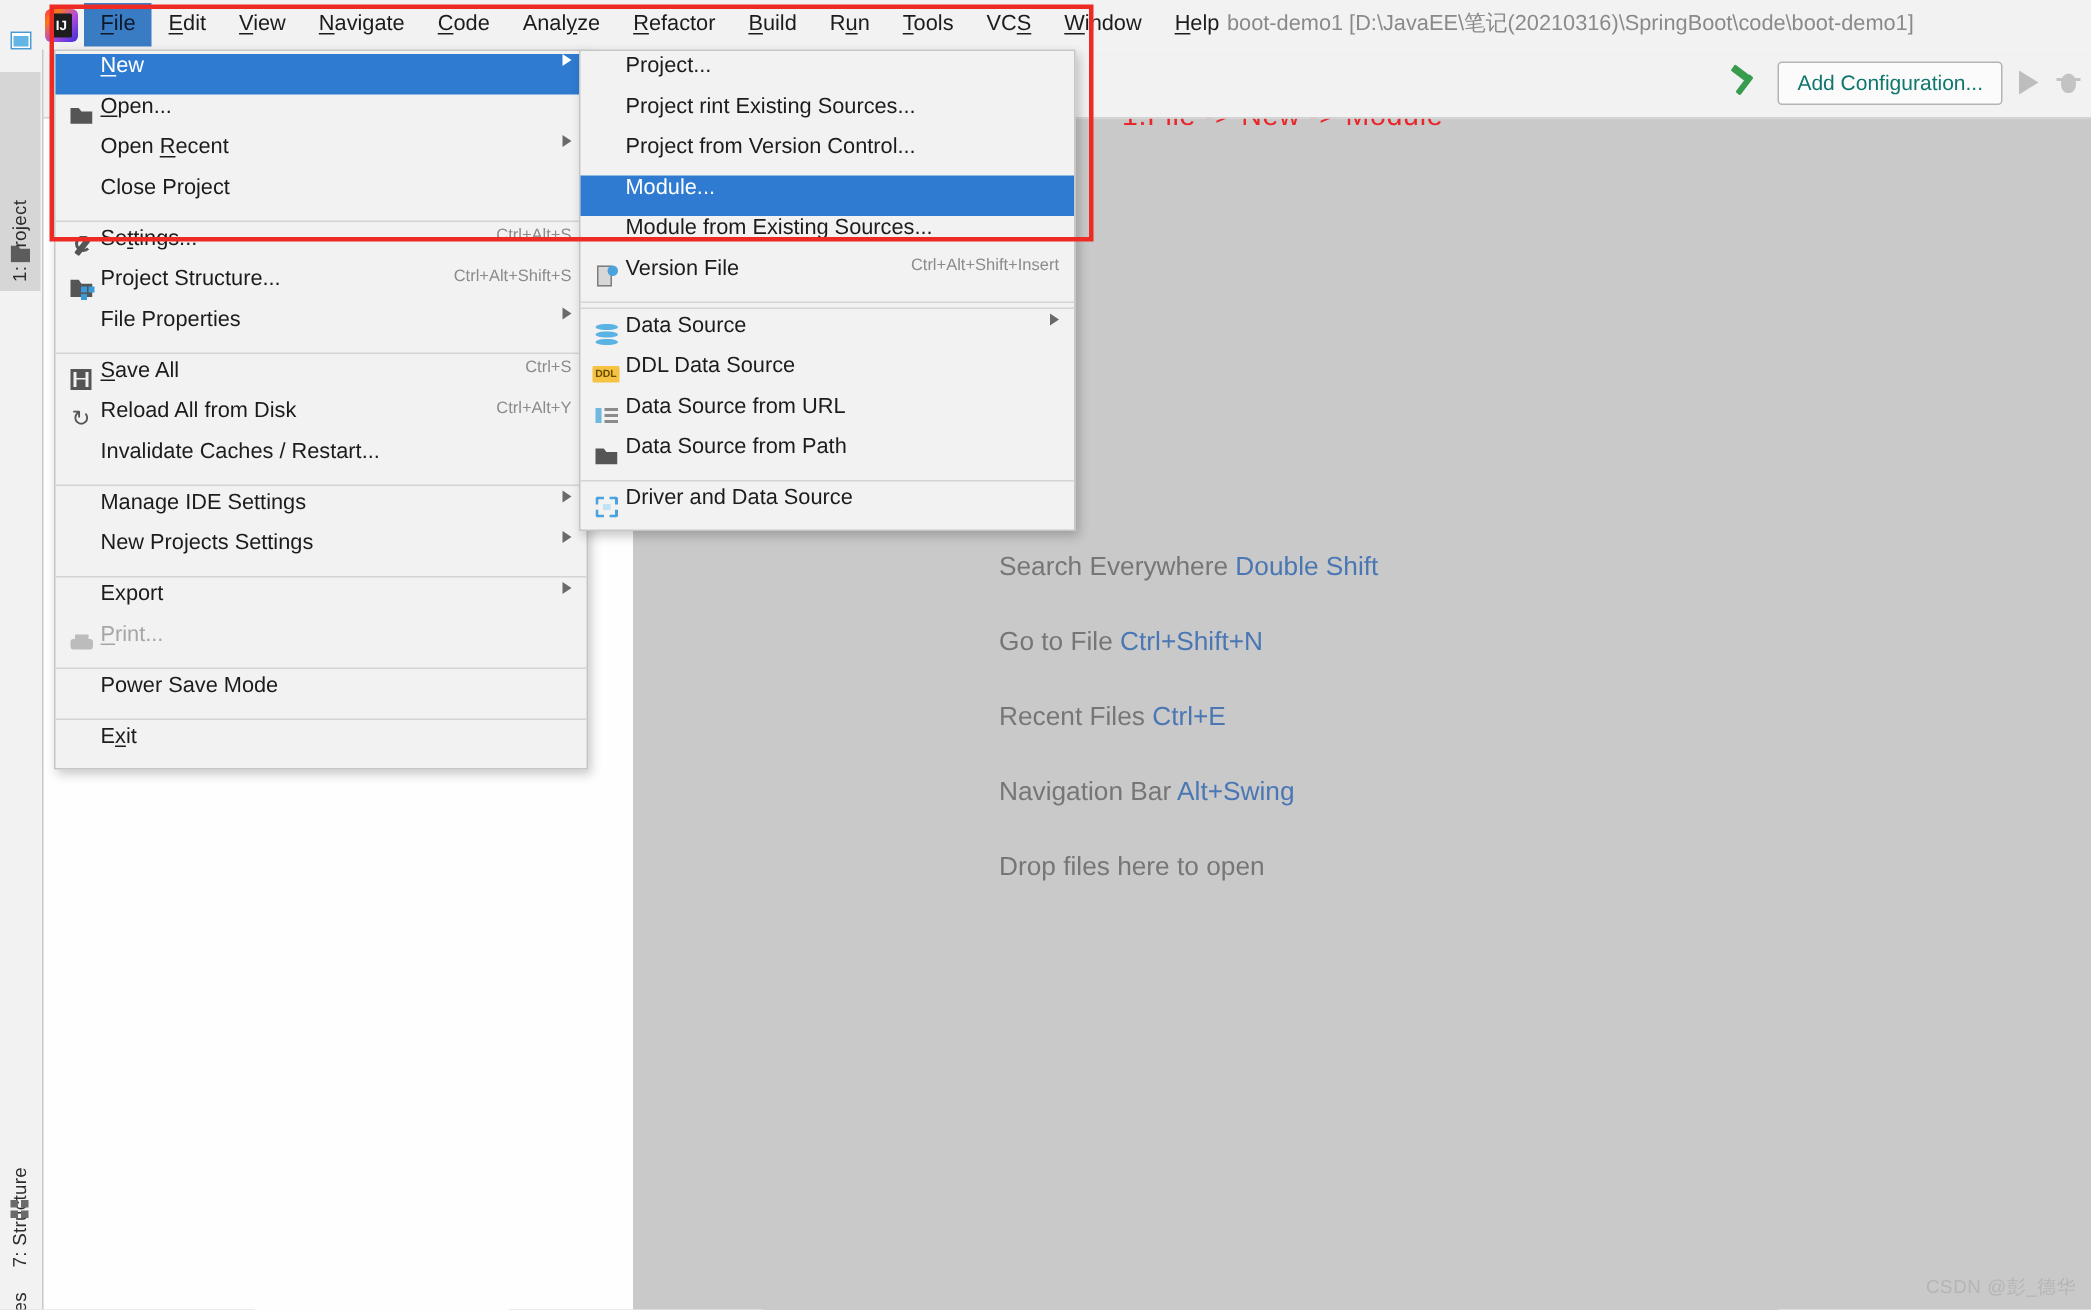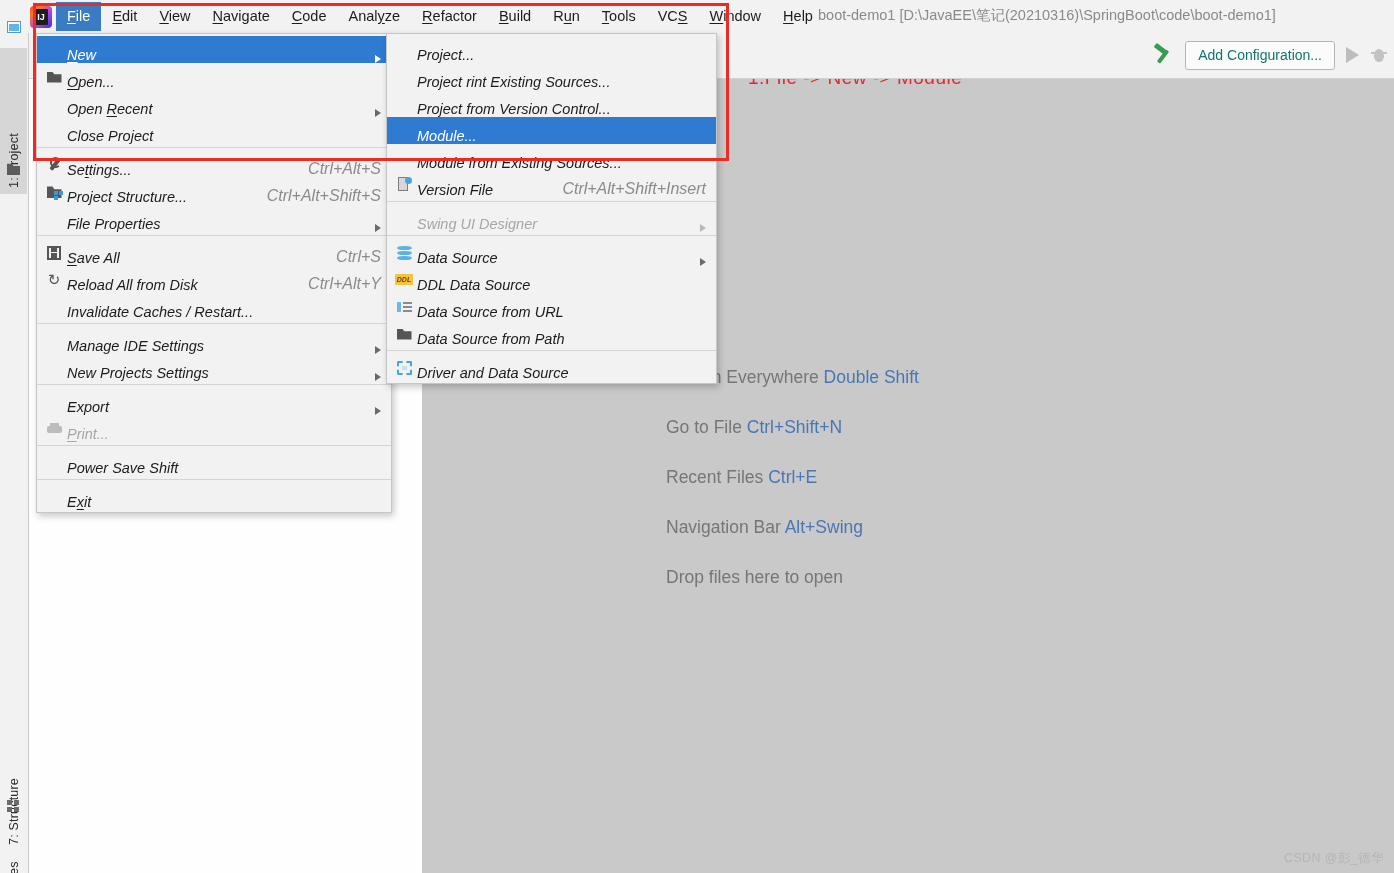--- a/index.html
+++ b/index.html
@@ -62,21 +62,21 @@
   #idea-logo::after{
     content:"IJ";position:absolute;left:4px;top:3px;width:14px;height:16px;
     background:#1d1d1d;color:#fff;font-size:9px;line-height:16px;text-align:center;
     font-family:"Liberation Sans",sans-serif;font-weight:bold;border-radius:1px;
   }
   #menubar{display:flex;align-items:center;height:33px;}
   .menu-top{
     padding:5px 11px 6px 11px;font-size:14.5px;color:#1c1c1c;line-height:18px;
     white-space:nowrap;
   }
-  .menu-top.active{background:#3a7cc4;color:#ffffff;}
+  .menu-top.active{background:#3a7cc4;color:#0f172a;}
   .menu-top u{text-decoration:underline;text-underline-offset:2px;}
   #window-title{
     position:absolute;left:790px;top:6px;font-size:14.5px;color:#8a8a8a;
     white-space:nowrap;
   }
 
   
   #toolbar{
     position:absolute;left:28px;top:33px;width:1366px;height:45px;
     background:#f2f2f2;border-bottom:1px solid #d2d2d2;z-index:4;
@@ -137,33 +137,33 @@
   
   .menu-panel{
     position:absolute;background:#f2f2f2;
     border:1px solid #c6c6c6;box-shadow:2px 3px 7px rgba(0,0,0,.22);
     z-index:30;padding:2px 0;
   }
   #file-menu{left:36px;top:33px;width:354px;}
   #new-submenu{left:386px;top:33px;width:329px;}
 
   .mi{
-    position:relative;display:flex;align-items:flex-end;height:27px;
-    font-size:14.5px;color:#1c1c1c;padding:0 10px 0 0;white-space:nowrap;font-style:italic;
+    position:relative;display:flex;align-items:flex-start;height:27px;
+    font-size:14.5px;color:#1c1c1c;padding:0 10px 0 0;white-space:nowrap;
   }
   .mi.selected{background:#2f7bd1;color:#ffffff;}
   .mi.disabled{color:#a6a6a6;}
   .mi .ico{
     width:26px;min-width:26px;height:27px;display:flex;align-items:center;
     justify-content:center;margin-left:4px;
   }
   .mi .lbl{flex:1;}
   .mi .lbl u{text-decoration:underline;text-underline-offset:2px;}
   .mi .short{
-    color:#8b8b8b;font-size:16px;margin-left:18px;
+    color:#8b8b8b;font-size:11px;margin-left:18px;
   }
   .mi .arrow{
     width:0;height:0;margin-left:14px;
     border-left:6px solid #6a6a6a;border-top:4.5px solid transparent;
     border-bottom:4.5px solid transparent;
   }
   .mi.selected .arrow{border-left-color:#ffffff;}
   .mi.disabled .arrow{border-left-color:#b9b9b9;}
   .sep{height:1px;background:#d4d4d4;margin:3px 0;}
 
@@ -361,21 +361,21 @@
     </div>
     <div class="mi disabled">
       <span class="ico">
         <span class="g-print"></span>
       </span>
       <span class="lbl"><u>P</u>rint...</span>
     </div>
     <div class="sep"></div>
     <div class="mi">
       <span class="ico"></span>
-      <span class="lbl">Power Save Shift</span>
+      <span class="lbl">Power Save Mode</span>
     </div>
     <div class="sep"></div>
     <div class="mi">
       <span class="ico"></span>
       <span class="lbl">E<u>x</u>it</span>
     </div>
   </div>
 
 <div class="menu-panel" id="new-submenu">
     <div class="mi">
@@ -399,25 +399,20 @@
       <span class="lbl">Module from Existing Sources...</span>
     </div>
     <div class="mi">
       <span class="ico">
         <span class="g-scratch"></span>
       </span>
       <span class="lbl">Version File</span>
       <span class="short">Ctrl+Alt+Shift+Insert</span>
     </div>
     <div class="sep"></div>
-    <div class="mi disabled">
-      <span class="ico"></span>
-      <span class="lbl">Swing UI Designer</span>
-      <span class="arrow"></span>
-    </div>
     <div class="sep"></div>
     <div class="mi">
       <span class="ico">
         <span class="g-datasource"></span>
       </span>
       <span class="lbl">Data Source</span>
       <span class="arrow"></span>
     </div>
     <div class="mi">
       <span class="ico">

